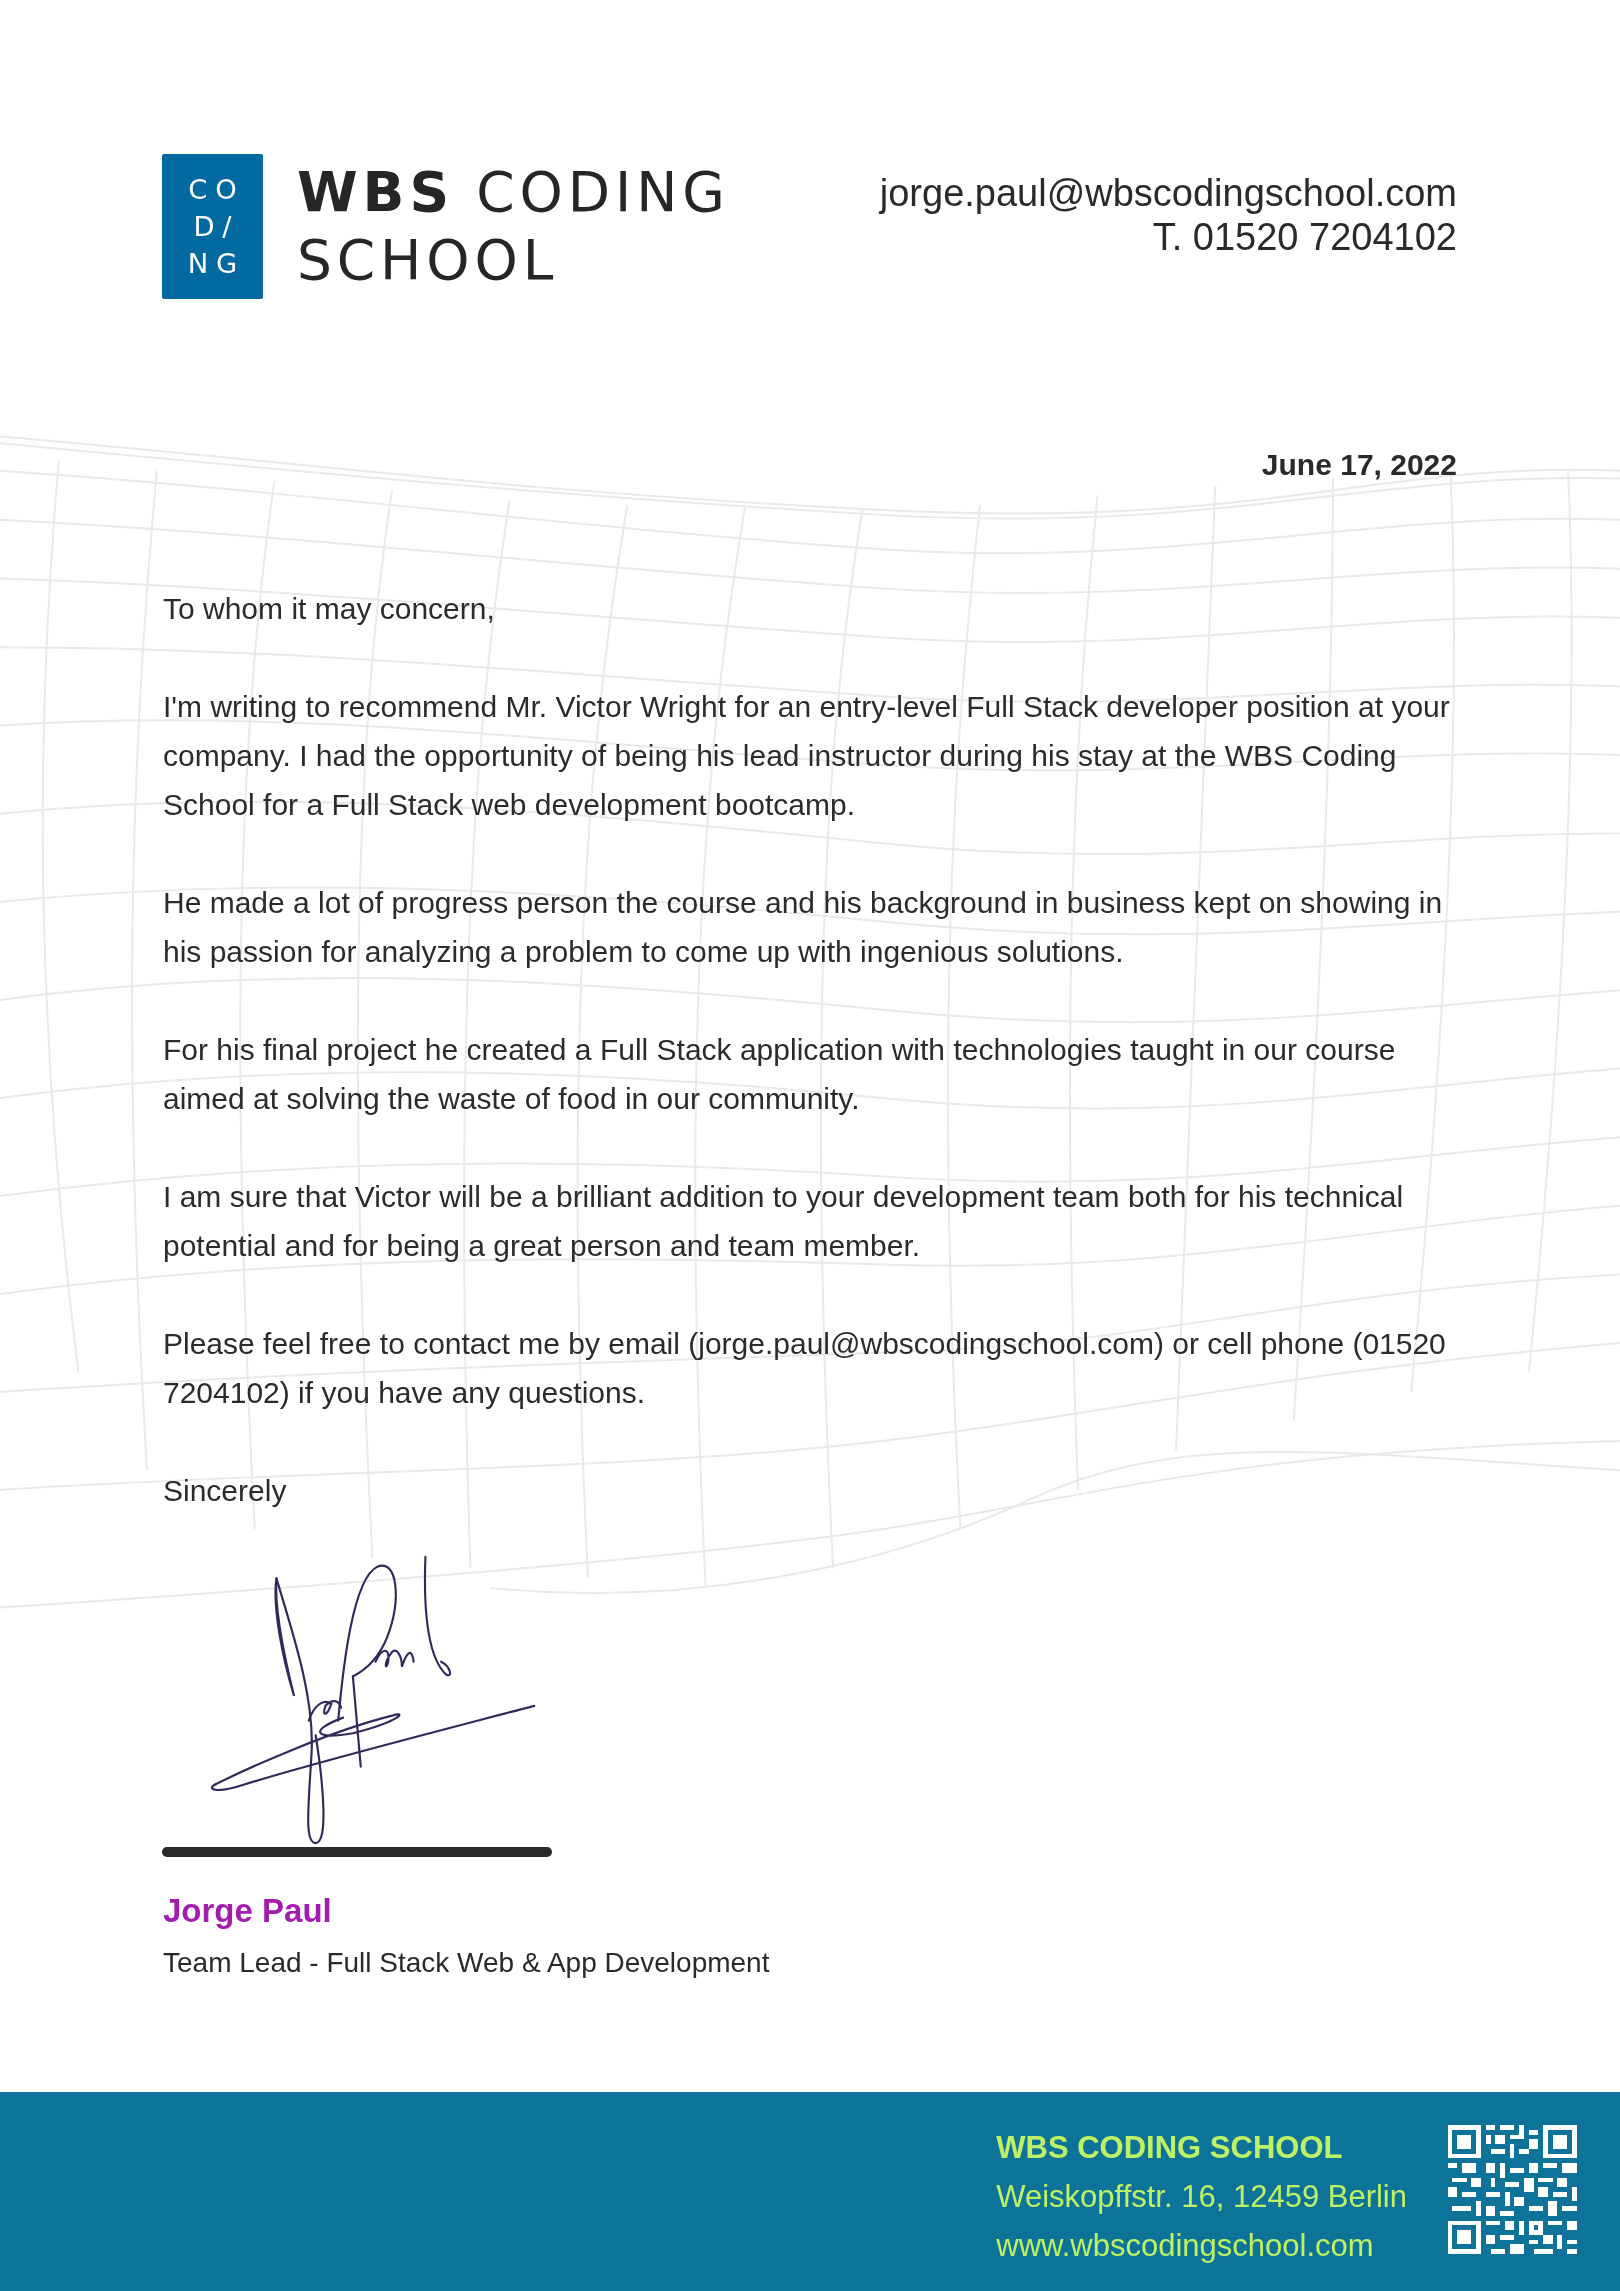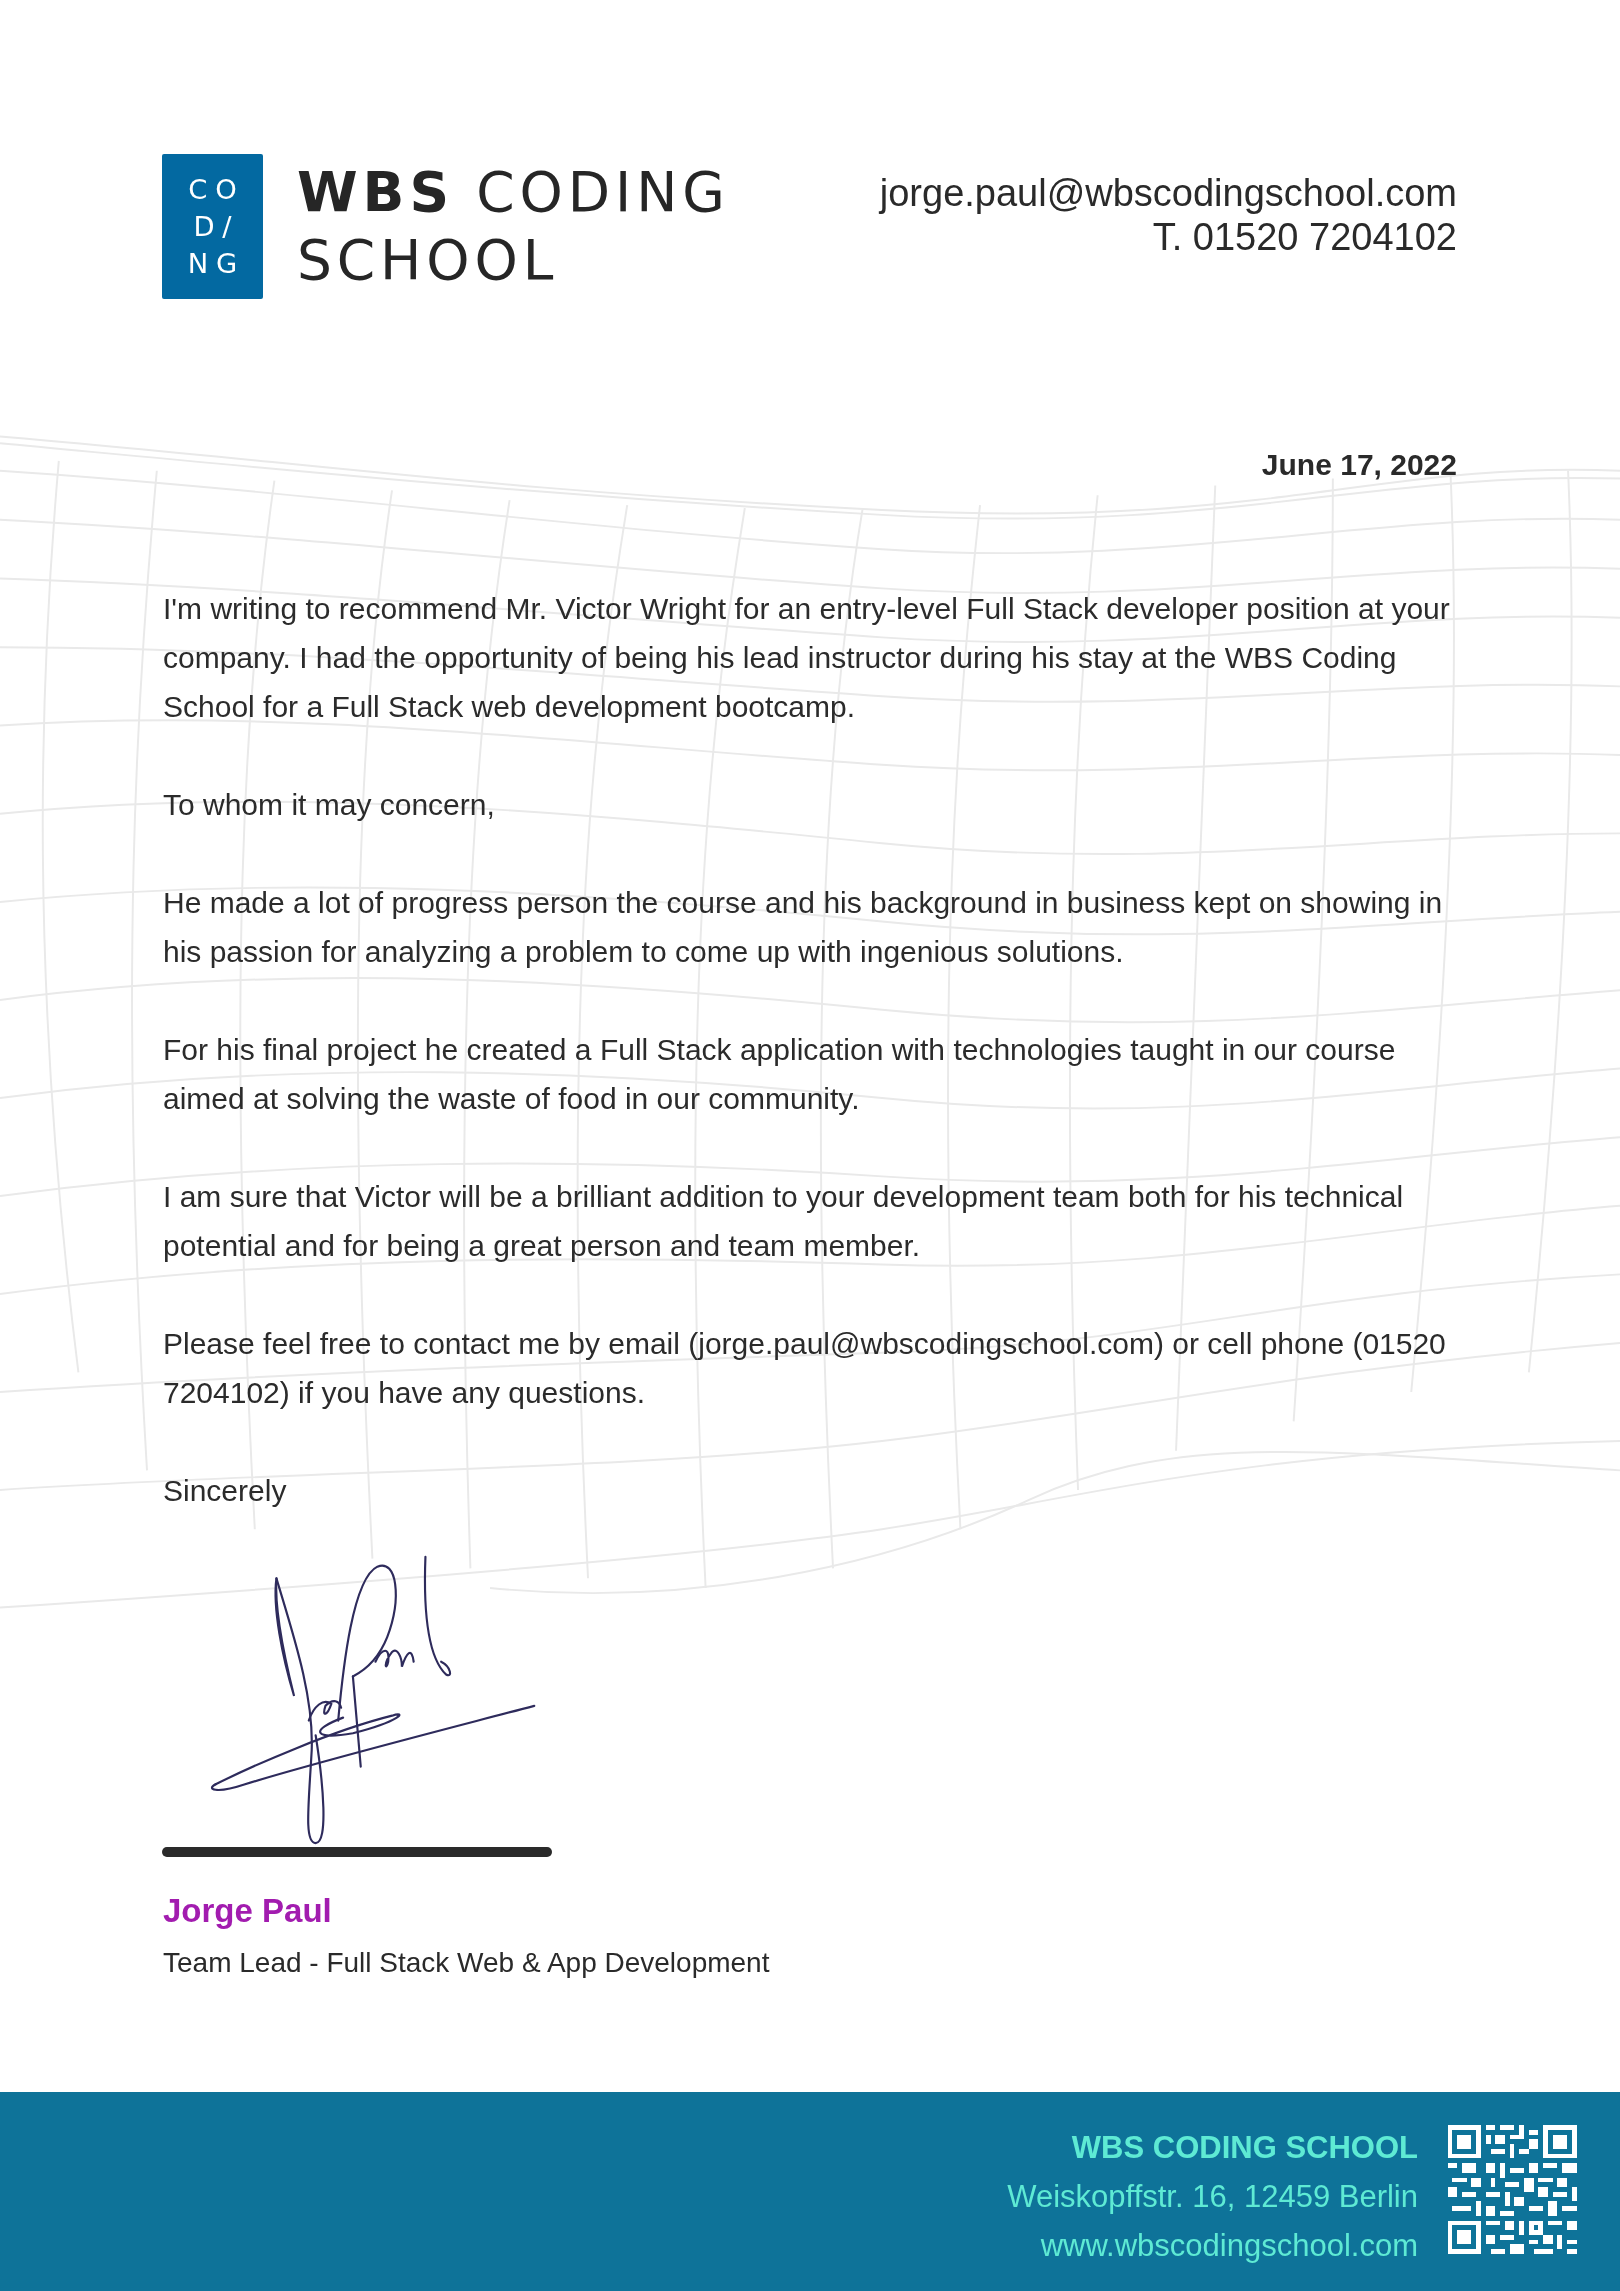--- a/index.html
+++ b/index.html
@@ -44,21 +44,21 @@
   .signer-name {
     position:absolute; left:163px; top:1892px; font-size:33px; font-weight:bold; color:#a21caf;
   }
   .signer-title {
     position:absolute; left:163px; top:1947px; font-size:28px; color:#2a2a2a;
   }
   .footer {
     position:absolute; left:0; top:2092px; width:1620px; height:200px; background:#0e7399;
   }
   .footer-text {
-    position:absolute; right:202px; top:31px; text-align:right; color:#5eead4;
+    position:absolute; right:213px; top:31px; color:#bef264;
     font-size:31px; line-height:49px;
   }
   .footer-text .org { font-weight:bold; }
   .qr { position:absolute; left:1446px; top:33px; width:132px; height:129px; }
 </style>
 </head>
 <body>
 
 <svg class="mesh" viewBox="0 0 1653 2338" xmlns="http://www.w3.org/2000/svg">
   <g fill="none" stroke="#e9e9e9" stroke-width="2">
@@ -105,22 +105,22 @@
 <div class="logo-text" style="top:233px">SCHOOL</div>
 
 <div class="contact">
   <div>jorge.paul@wbscodingschool.com</div>
   <div>T. 01520 7204102</div>
 </div>
 
 <div class="date">June 17, 2022</div>
 
 <div class="letter">
+  <p>To whom it may concern,</p>
   <p>I'm writing to recommend Mr. Victor Wright for an entry-level Full Stack developer position at your company. I had the opportunity of being his lead instructor during his stay at the WBS Coding School for a Full Stack web development bootcamp.</p>
-  <p>To whom it may concern,</p>
   <p>He made a lot of progress person the course and his background in business kept on showing in his passion for analyzing a problem to come up with ingenious solutions.</p>
   <p>For his final project he created a Full Stack application with technologies taught in our course aimed at solving the waste of food in our community.</p>
   <p>I am sure that Victor will be a brilliant addition to your development team both for his technical potential and for being a great person and team member.</p>
   <p>Please feel free to contact me by email (jorge.paul@wbscodingschool.com) or cell phone (01520 7204102) if you have any questions.</p>
   <p>Sincerely</p>
 </div>
 
 <svg class="signature" viewBox="0 0 360 305" xmlns="http://www.w3.org/2000/svg">
   <g fill="none" stroke="#2e2b5c" stroke-width="2.2" stroke-linecap="round">
     <path d="M82 30 C 78 60, 88 110, 100 150 C 90 110, 80 60, 82 30"></path>

